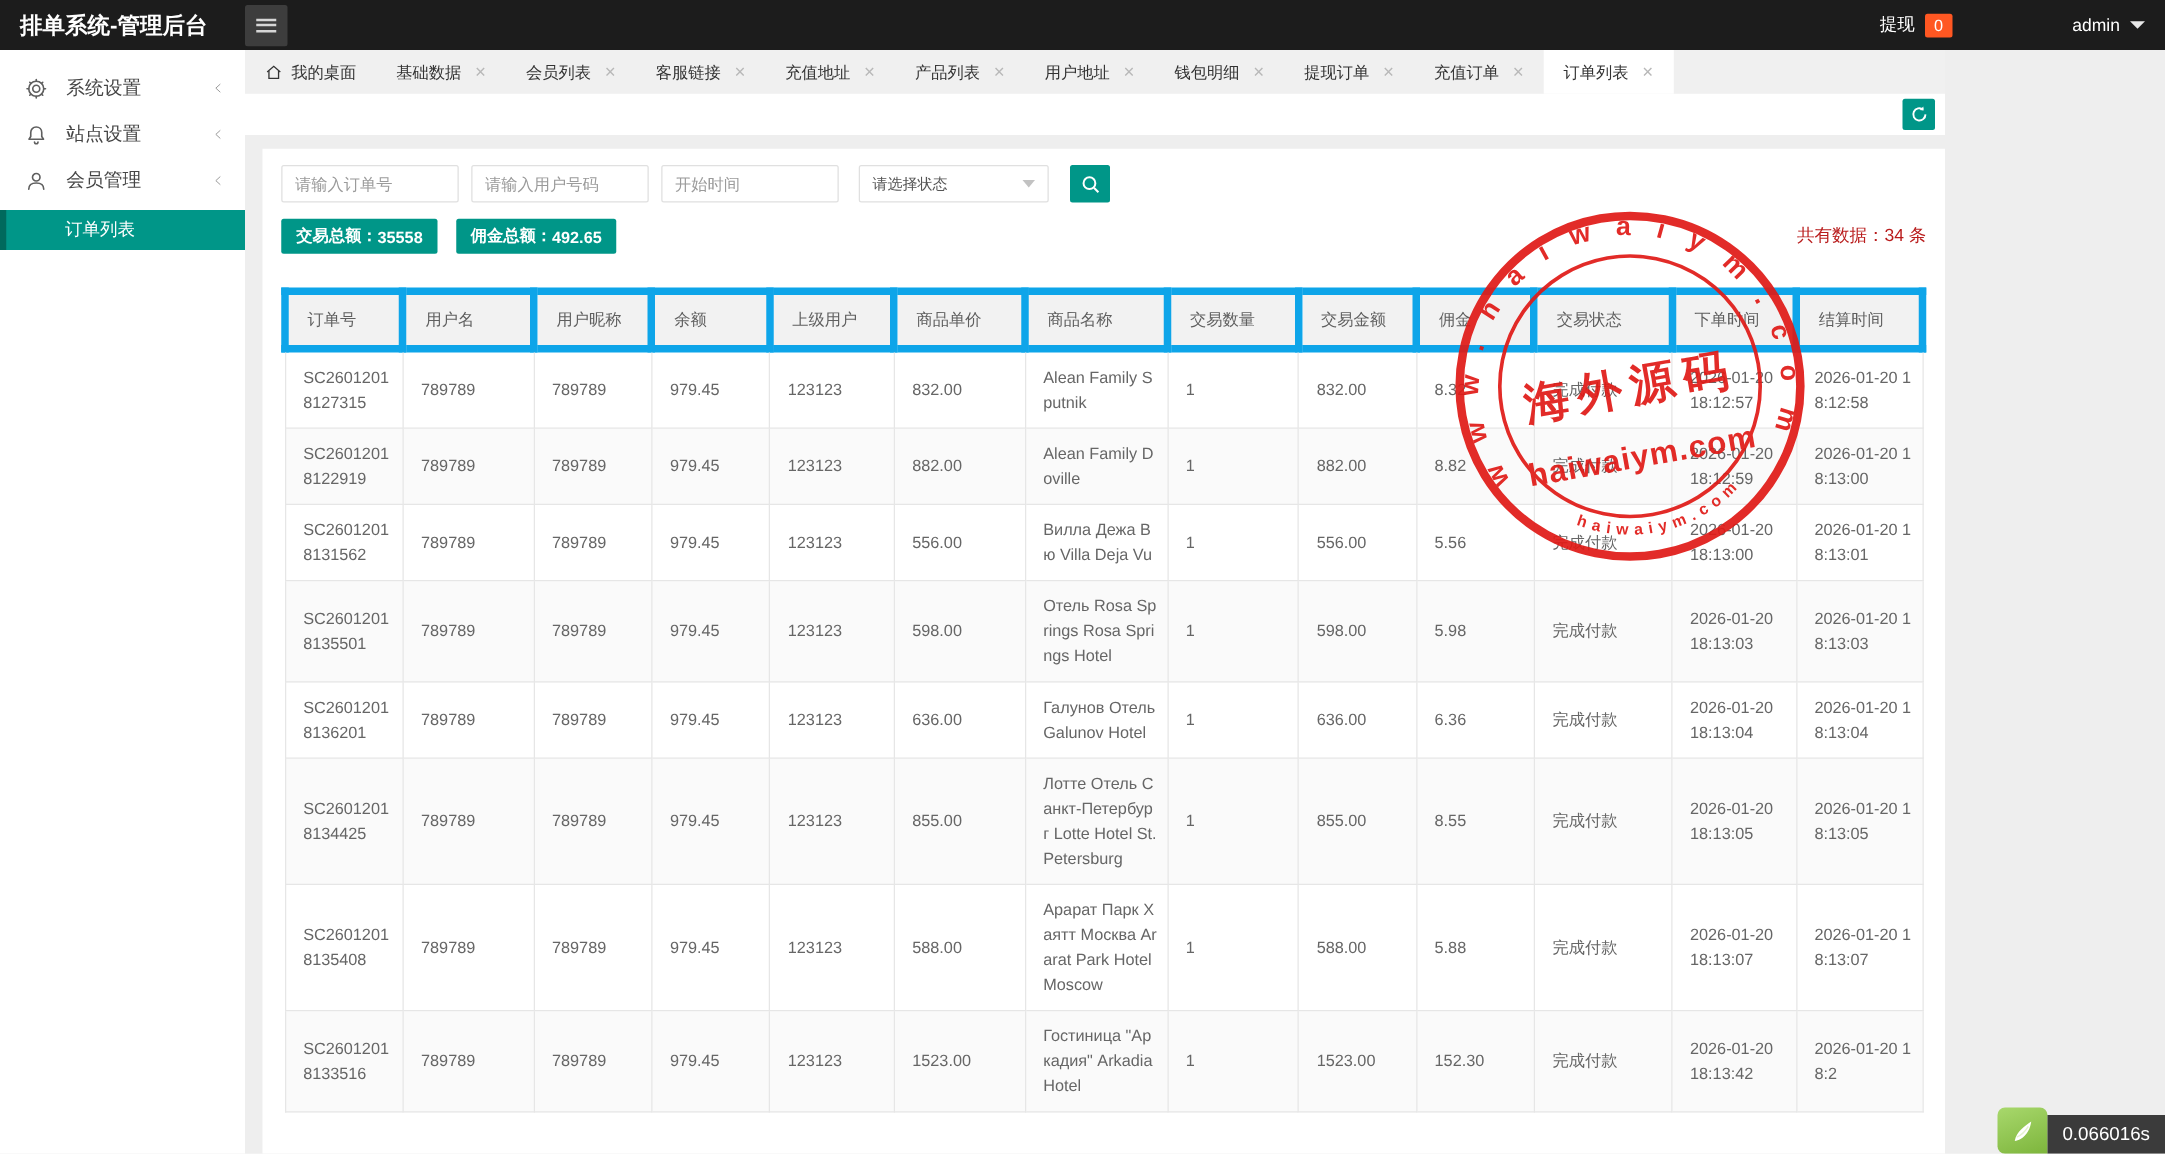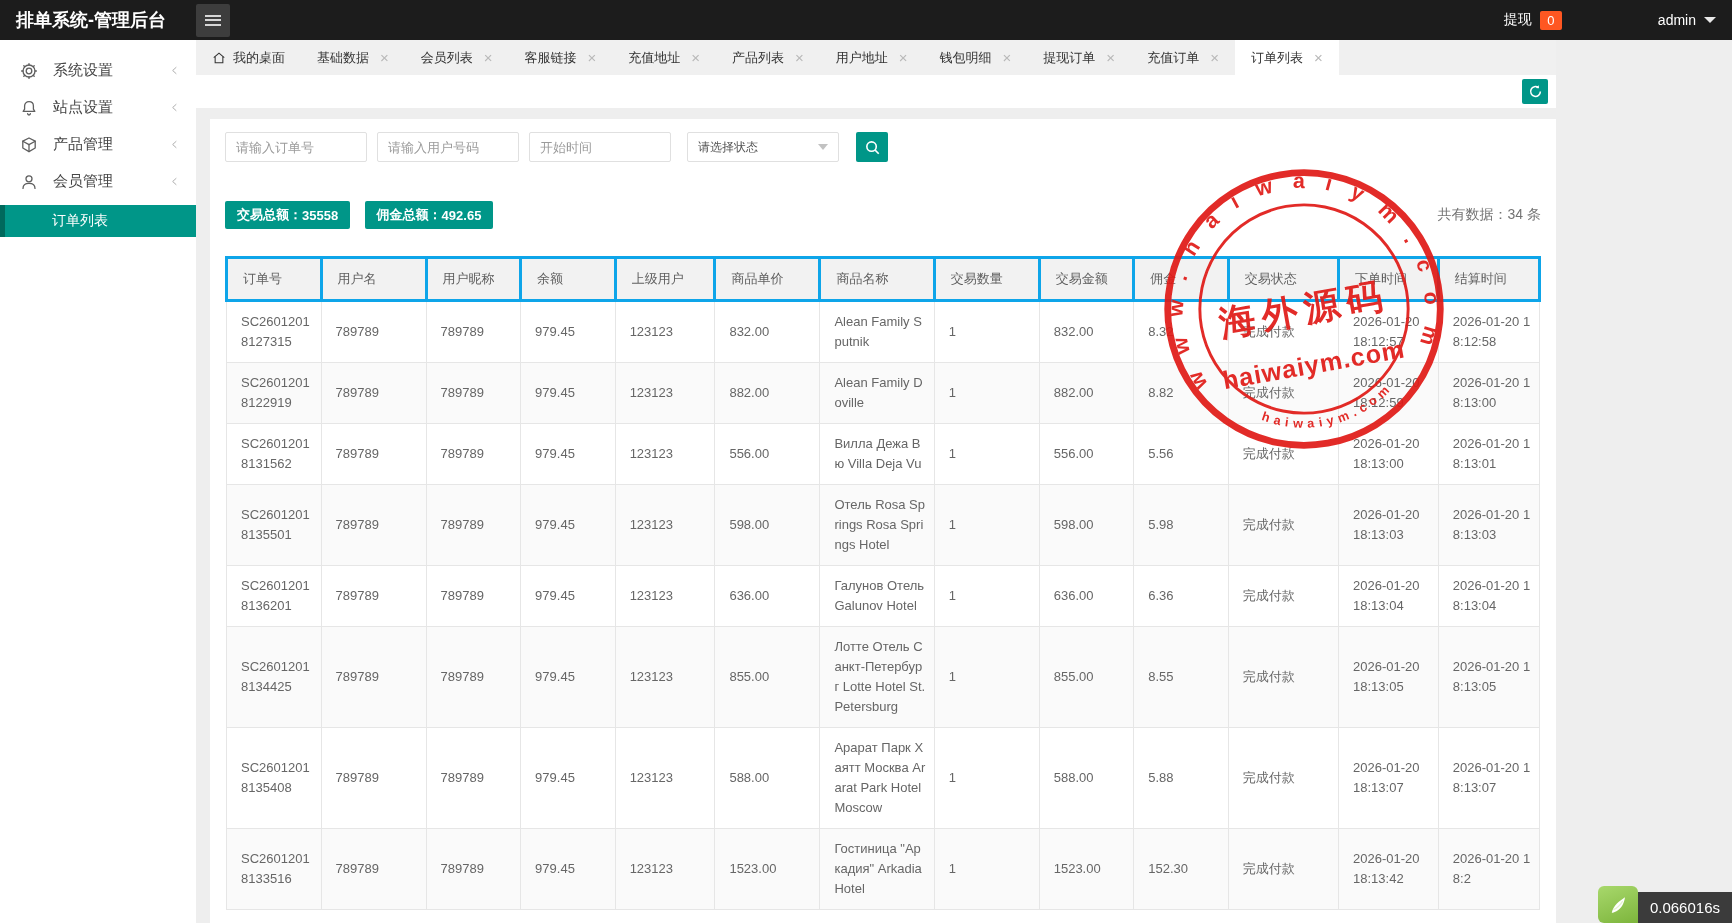--- a/index.html
+++ b/index.html
@@ -52,27 +52,27 @@
              font-size:13px; color:#333; margin-right:10px; outline:none; font-family:inherit; }
   .f-input::placeholder { color:#9b9b9b; }
   .f-input.time { margin-right:8px; }
   .f-select { width:152px; height:30px; border:1px solid #e0e0e0; border-radius:2px; background:#fff;
               display:flex; align-items:center; justify-content:space-between; padding:0 10px;
               color:#555; font-size:12px; margin-left:8px; cursor:pointer; }
   .sel-caret { width:0; height:0; border-left:5px solid transparent; border-right:5px solid transparent;
                border-top:6px solid #c2c2c2; }
   .search-btn { width:32px; height:30px; background:#009688; border:none; border-radius:2px; margin-left:17px;
                 display:flex; align-items:center; justify-content:center; cursor:pointer; }
-  .summary-row { display:flex; align-items:center; justify-content:space-between; margin-top:39px; }
+  .summary-row { display:flex; align-items:center; justify-content:space-between; margin-top:13px; }
   .t-badge { height:28px; background:#009688; color:#fff; font-size:13px; font-weight:bold;
              display:inline-flex; align-items:center; padding:0 12px; border-radius:2px; margin-right:10px; }
-  .record-count { font-size:14px; color:#737373;text-align:right; }
+  .record-count { font-size:14px; color:#b91c1c;text-align:right; }
   
   table { width:100%; border-collapse:collapse; margin-top:27px; table-layout:fixed; }
-  th { background:#f2f2f2; border:3px solid #0ea5e9; font-weight:normal; color:#5f5f5f; font-size:13px;
+  th { background:#f2f2f2; border:6px solid #0ea5e9; font-weight:normal; color:#5f5f5f; font-size:13px;
        text-align:left; padding:11px 8px 11px 15px; white-space:nowrap; overflow:hidden; }
   td { border:1px solid #e6e6e6; color:#666; font-size:13px; padding:10px 8px 10px 14px;
        line-height:20px; word-break:break-all; vertical-align:middle; background-clip:padding-box; }
   tbody tr:nth-child(even) td { background:#fafafa; }
   
   .watermark { position:absolute; left:1158px; top:163px; width:292px; height:292px; z-index:50;
                transform:rotate(-10deg); opacity:.92; pointer-events:none; }
   .wm-ring { fill:none; stroke:#e01a16; }
   .wm-arc { font-size:22px; font-weight:bold; letter-spacing:20px; fill:#e01a16; }
   .wm-center { font-size:37px; font-weight:bold; letter-spacing:7px; fill:#e01a16; }
@@ -127,35 +127,20 @@
         </span>
       </li>
       <li class="side-item">
         <span class="s-icon">
           <svg width="18" height="18" viewBox="0 0 18 18" fill="none" stroke="currentColor" stroke-width="1.3" stroke-linecap="round" stroke-linejoin="round">
             <path d="M9 2.6c2.6 0 4.4 1.9 4.4 4.4v3.2l1.4 2.2H3.2l1.4-2.2V7C4.6 4.5 6.4 2.6 9 2.6Z"></path>
             <path d="M7.6 14.6a1.4 1.4 0 0 0 2.8 0"></path>
           </svg>
         </span>
         <span class="s-label">站点设置</span>
-        <span class="chev">
-          <svg width="11" height="11" viewBox="0 0 18 18" fill="none" stroke="currentColor" stroke-width="1.3" stroke-linecap="round" stroke-linejoin="round">
-            <path d="M11.5 4 L6 9 L11.5 14"></path>
-          </svg>
-        </span>
-      </li>
-      <li class="side-item">
-        <span class="s-icon">
-          <svg width="18" height="18" viewBox="0 0 18 18" fill="none" stroke="currentColor" stroke-width="1.3" stroke-linecap="round" stroke-linejoin="round">
-            <path d="M9 2 L15.2 5.2 V12 L9 15.6 L2.8 12 V5.2 Z"></path>
-            <path d="M2.8 5.2 L9 8.6 L15.2 5.2"></path>
-            <path d="M9 8.6 V15.6"></path>
-          </svg>
-        </span>
-        <span class="s-label">产品管理</span>
         <span class="chev">
           <svg width="11" height="11" viewBox="0 0 18 18" fill="none" stroke="currentColor" stroke-width="1.3" stroke-linecap="round" stroke-linejoin="round">
             <path d="M11.5 4 L6 9 L11.5 14"></path>
           </svg>
         </span>
       </li>
       <li class="side-item">
         <span class="s-icon">
           <svg width="18" height="18" viewBox="0 0 18 18" fill="none" stroke="currentColor" stroke-width="1.3" stroke-linecap="round" stroke-linejoin="round">
             <circle cx="9" cy="5.8" r="3"></circle>

